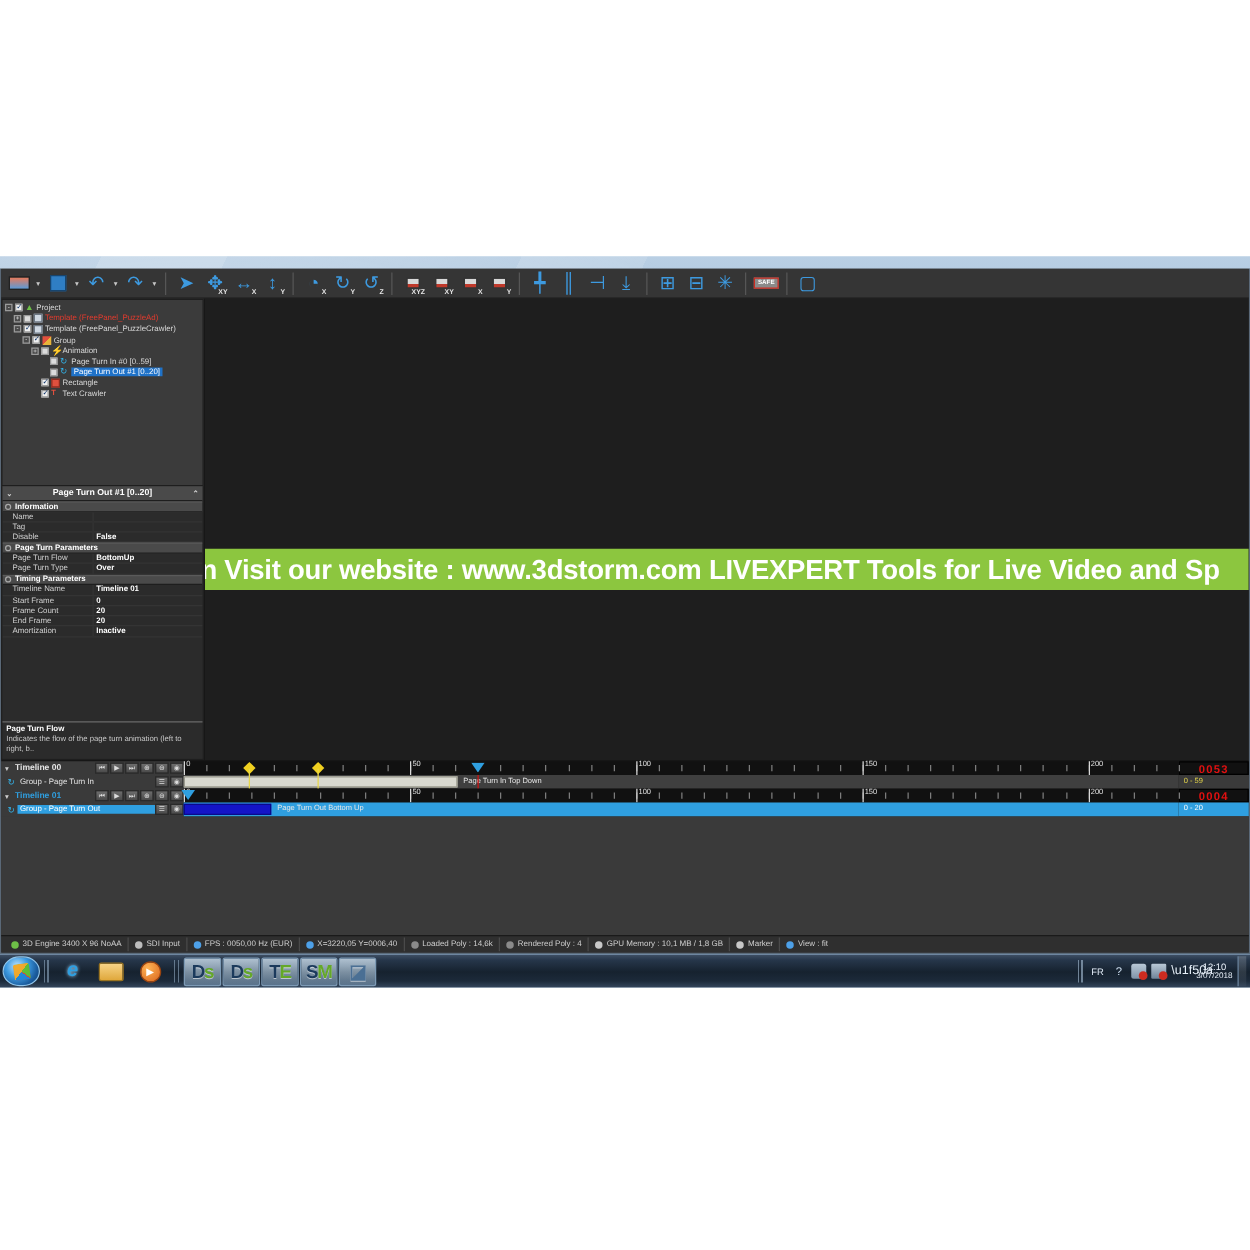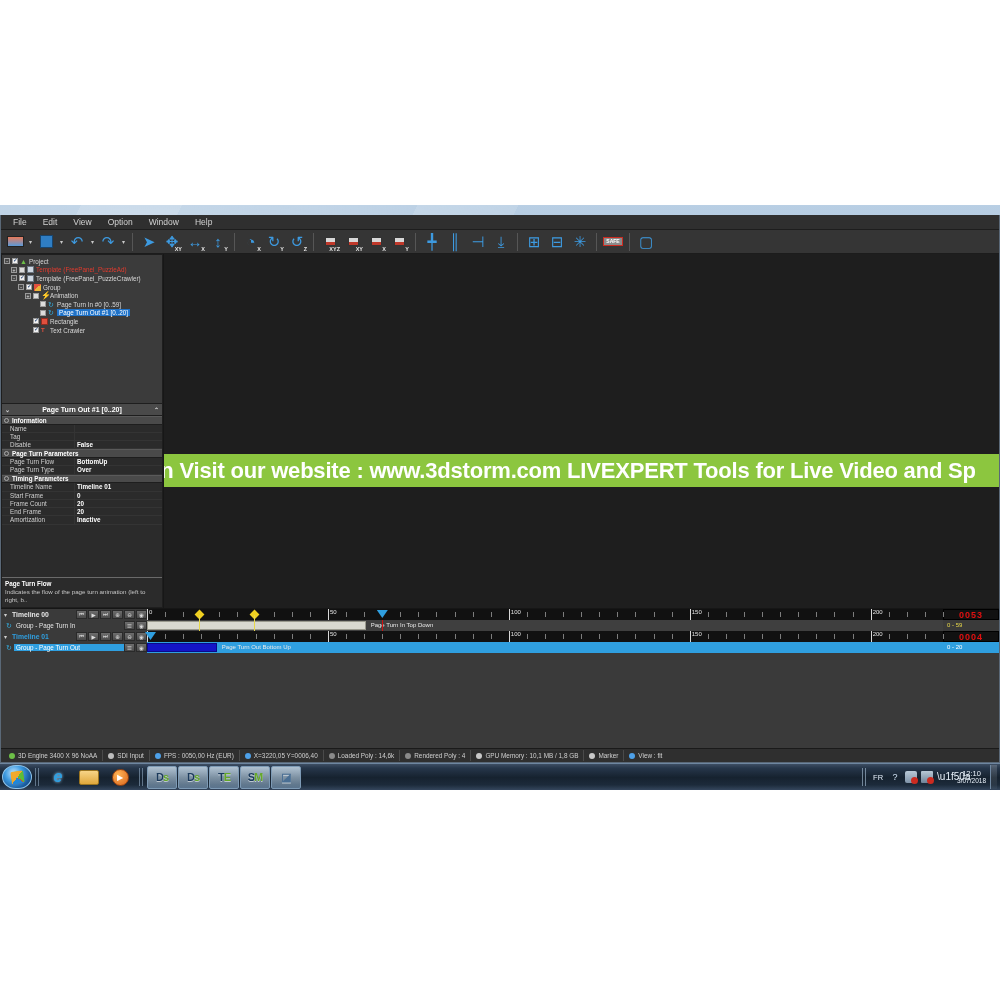--- a/index.html
+++ b/index.html
@@ -241,21 +241,21 @@
       linear-gradient(45deg,#1f86d8 0 48%, transparent 48%),
       linear-gradient(315deg,#e0402e 0 48%, transparent 48%);
     border-radius: 2px; transform: rotate(-8deg); opacity:.95;
   }
   .tb-grip { width: 5px; height: 18px; margin: 0 3px; flex:none;
     background: repeating-linear-gradient(90deg,#8fa8c0 0 1px, transparent 1px 3px); opacity:.6; }
   .task-icon { width: 30px; height: 23px; margin-right: 1px; flex: none;
     display: flex; align-items: center; justify-content: center;
     border-radius: 2px; }
   .task-icon.bordered { border: 1px solid #7d9ab5; background: linear-gradient(180deg,rgba(220,238,252,.75),rgba(150,186,218,.45)); }
-  .app-badge { font-size: 11px; font-weight: bold; color: #1b3a5c; letter-spacing: -1px;
+  .app-badge { font-size: 15px; font-weight: bold; color: #1b3a5c; letter-spacing: -1px;
                text-shadow: 0 1px 0 rgba(255,255,255,.55); }
   .app-badge .g { color: #64a828; }
   #tray { margin-left: auto; display: flex; align-items: center; height: 100%; padding-right: 3px; }
   #tray .tgrip { width: 6px; height: 18px; margin-right: 5px;
     background: repeating-linear-gradient(90deg,#9fb6cc 0 1px, transparent 1px 3px); opacity:.65; }
   #tray .lang { font-size: 7.5px; color: #e4eefa; margin-right: 6px; }
   #tray .tico { width: 12px; height: 12px; margin-right: 4px; position: relative; }
   #tray .clock { text-align: center; color: #eaf2fb; margin: 0 4px; line-height: 1.05; }
   #tray .clock .t { font-size: 7.5px; }
   #tray .clock .d { font-size: 6.5px; }
@@ -263,28 +263,20 @@
                     background: linear-gradient(180deg,rgba(255,255,255,.18),rgba(255,255,255,.04)); }
 </style>
 </head>
 <body>
 
 <div id="desktop"></div>
 
 <div id="app-window">
 
 
-  <div id="menubar">
-    <span>File</span>
-    <span>Edit</span>
-    <span>View</span>
-    <span>Option</span>
-    <span>Window</span>
-    <span>Help</span>
-  </div>
 
   <div id="toolbar">
       <div class="tb-btn">
         <span class="glyph" style="width: 17px; height: 11px; background: linear-gradient(rgb(232, 122, 90), rgb(90, 154, 216)); border: 1px solid rgb(34, 34, 34); display: block;"></span>
       </div>
       <span class="tb-caret">▾</span>
       <div class="tb-btn">
         <span class="glyph" style="width: 13px; height: 13px; background: rgb(47, 126, 196); border: 1px solid rgb(23, 69, 111); display: block; position: relative;"></span>
       </div>
       <span class="tb-caret">▾</span>

